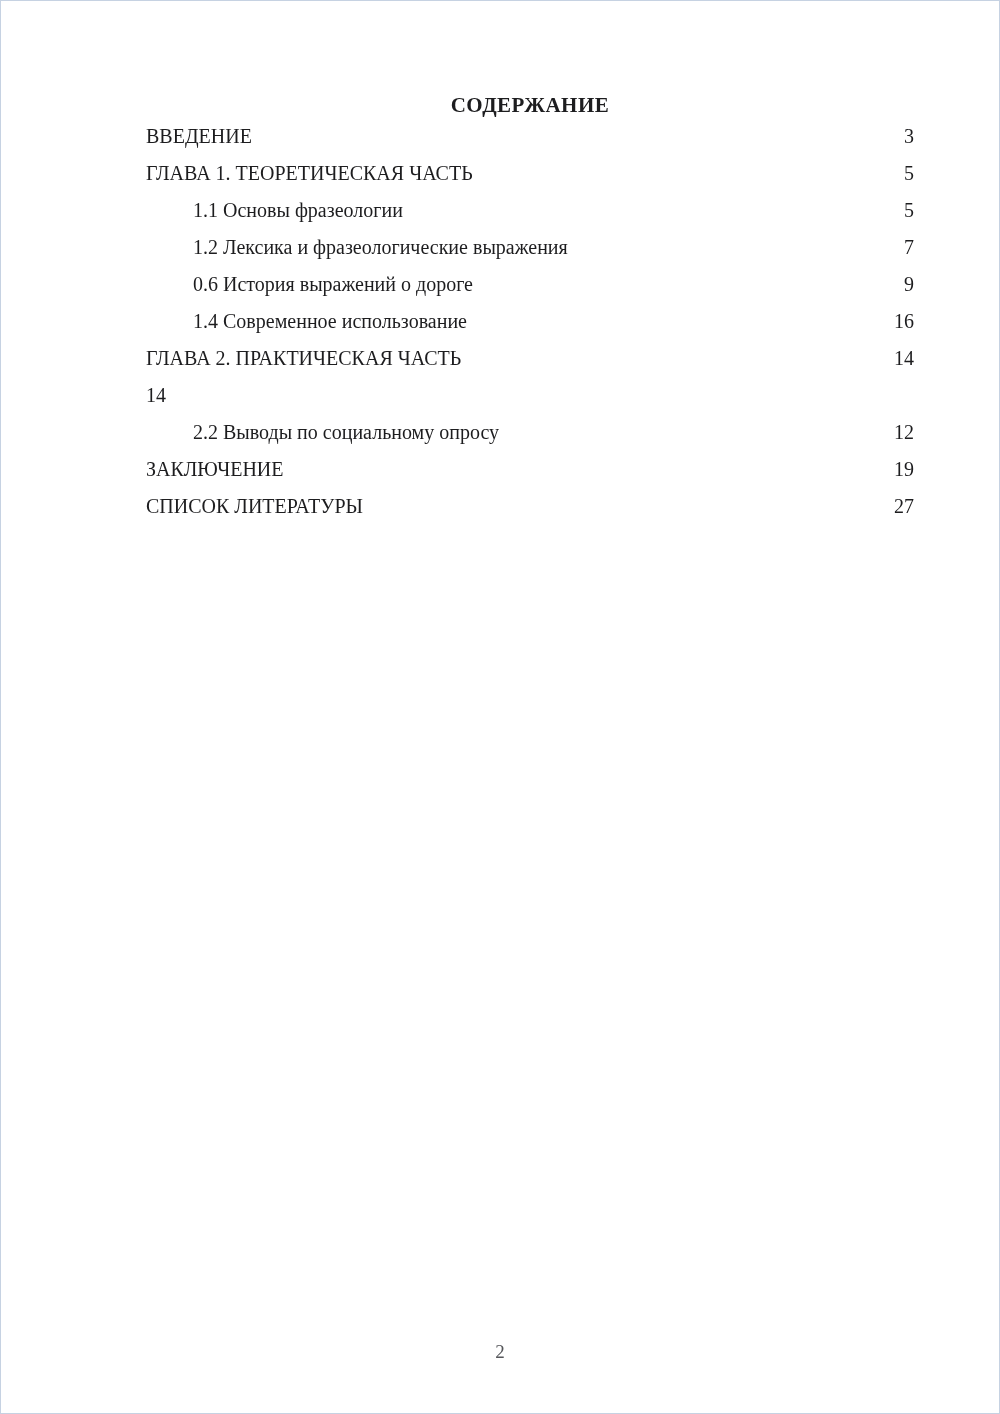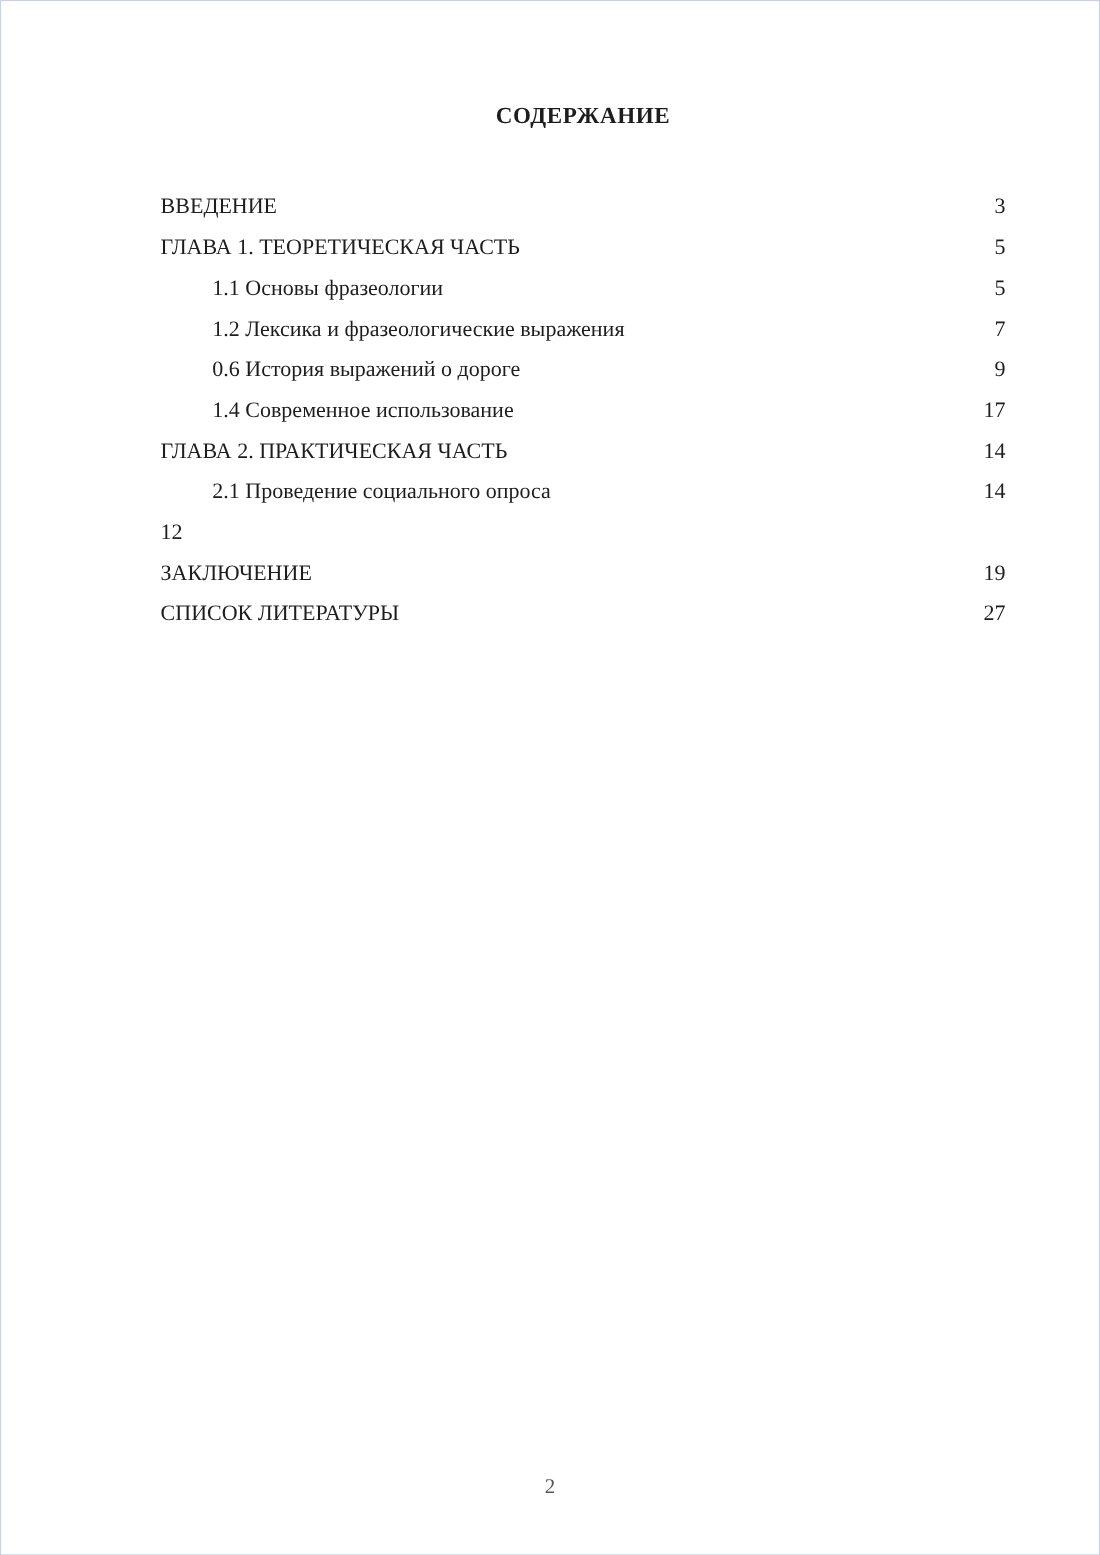--- a/index.html
+++ b/index.html
@@ -26,21 +26,20 @@
     left: 145px;
     right: 85px;
     top: 92px;
   }
 
   .doc-title {
     text-align: center;
     font-weight: bold;
     font-size: 21px;
     letter-spacing: 0.5px;
-    margin-bottom: 52px;
   }
 
   .toc {
     font-size: 20px;
   }
 
   .toc-row {
     display: flex;
     justify-content: space-between;
     align-items: baseline;
@@ -102,34 +101,34 @@
         <span class="toc-page">7</span>
       </div>
 
       <div class="toc-row level-1">
         <span class="toc-label">0.6 История выражений о дороге</span>
         <span class="toc-page">9</span>
       </div>
 
       <div class="toc-row level-1">
         <span class="toc-label">1.4 Современное использование</span>
-        <span class="toc-page">17</span>
+        <span class="toc-page">16</span>
       </div>
 
       <div class="toc-row level-0">
         <span class="toc-label">ГЛАВА 2. ПРАКТИЧЕСКАЯ ЧАСТЬ</span>
         <span class="toc-page">14</span>
       </div>
 
       <div class="toc-row level-1">
-        <span class="toc-label">2.1 Проведение социального опроса</span>
         <span class="toc-page">14</span>
       </div>
 
       <div class="toc-row level-1">
+        <span class="toc-label">2.2 Выводы по социальному опросу</span>
         <span class="toc-page">12</span>
       </div>
 
       <div class="toc-row level-0">
         <span class="toc-label">ЗАКЛЮЧЕНИЕ</span>
         <span class="toc-page">19</span>
       </div>
 
       <div class="toc-row level-0">
         <span class="toc-label">СПИСОК ЛИТЕРАТУРЫ</span>

